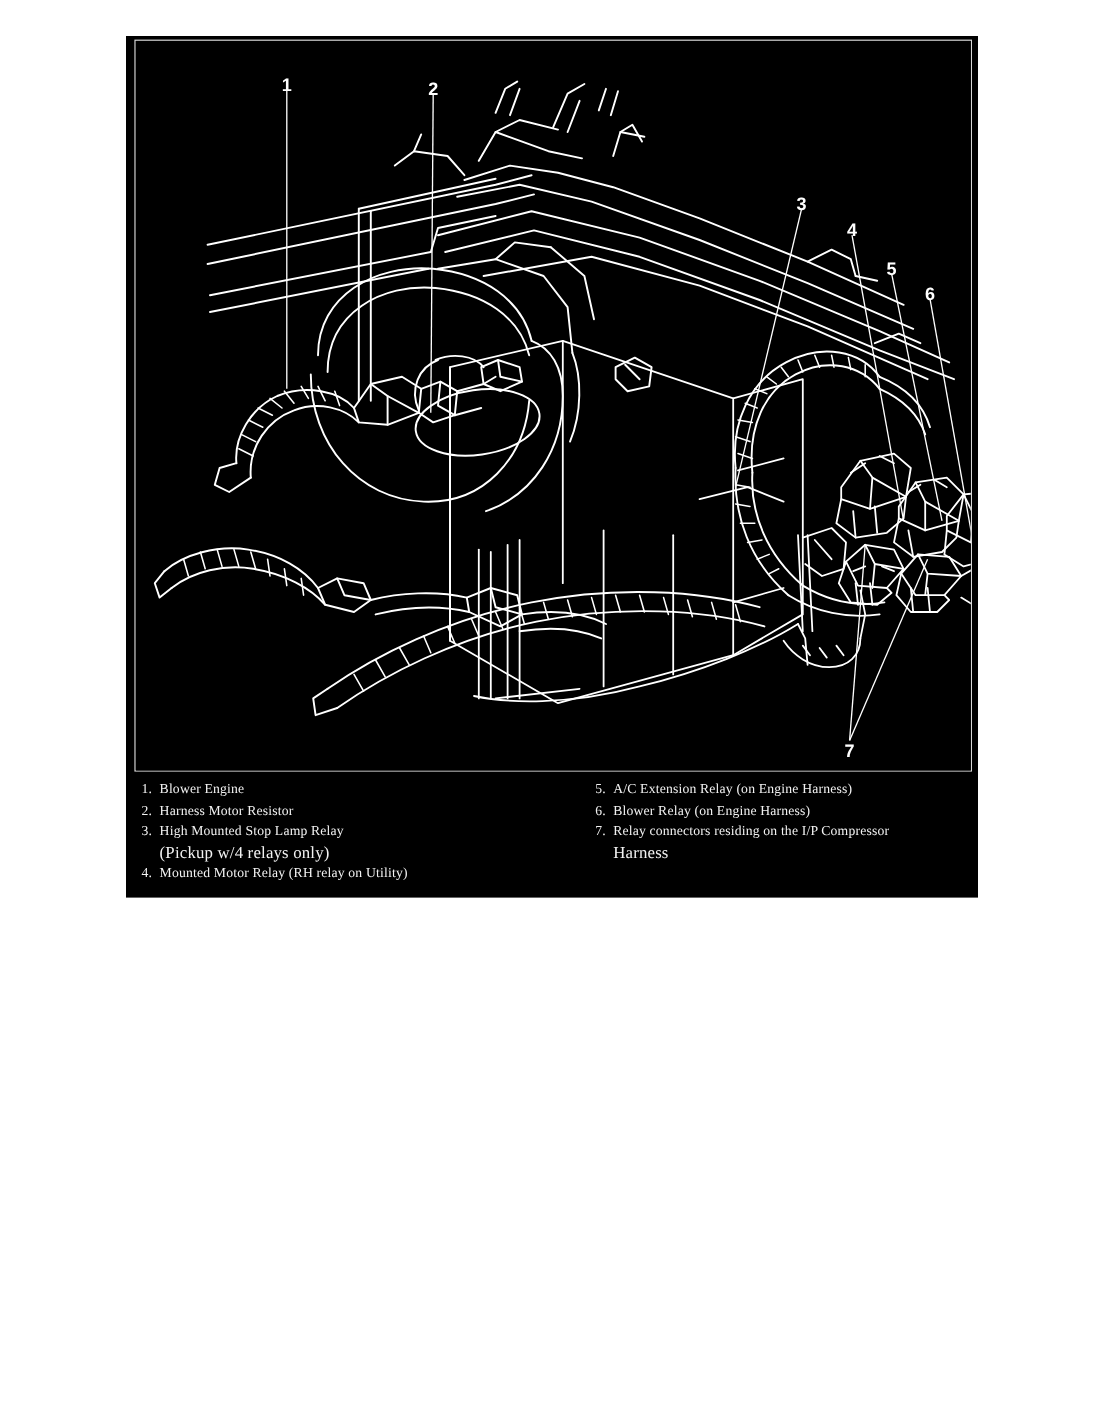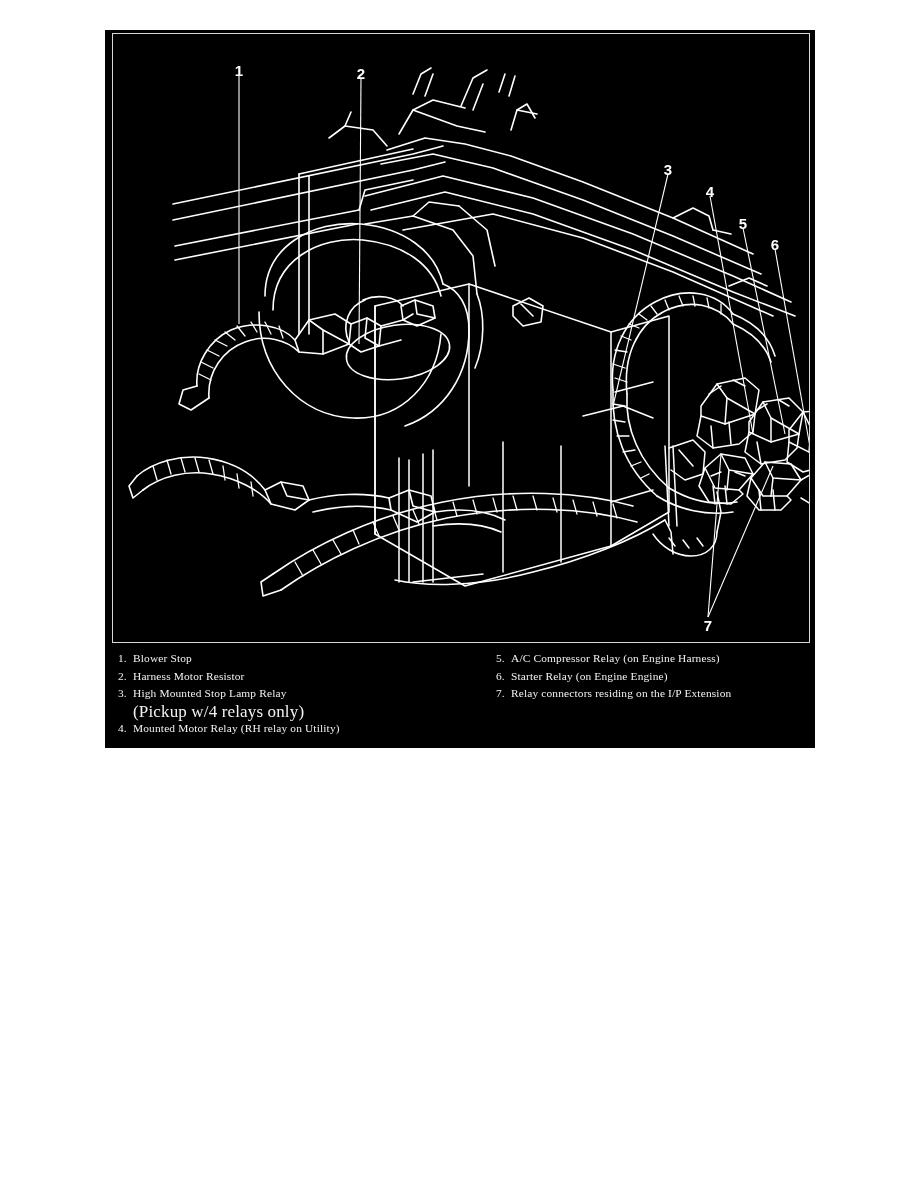--- a/index.html
+++ b/index.html
@@ -68,21 +68,21 @@
     position: relative;
     padding-left: 15px;
   }
   .legend-num {
     position: absolute;
     left: 0;
     top: 0;
   }
   .legend-cont {
     color: #f2f2f2;
-    font-size: 17px;
+    font-size: 14px;
     line-height: 17.6px;
     letter-spacing: 0.15px;
     white-space: nowrap;
     padding-left: 15px;
   }
 
   
   .callout-num {
     font-family: "Liberation Sans", sans-serif;
     font-size: 15px;
@@ -347,46 +347,47 @@
         <text class="callout-num" x="595" y="597" text-anchor="middle">7</text>
       </g>
     </svg>
   </div>
 
   <div id="legend">
 
     <div class="legend-col" id="legend-col-left">
       <div class="legend-item">
         <span class="legend-num">1.</span>
-        <span>Blower Stop</span>
+        <span>Blower Engine</span>
       </div>
       <div class="legend-item">
         <span class="legend-num">2.</span>
         <span>Harness Motor Resistor</span>
       </div>
       <div class="legend-item">
         <span class="legend-num">3.</span>
         <span>High Mounted Stop Lamp Relay</span>
       </div>
       <div class="legend-cont">(Pickup w/4 relays only)</div>
       <div class="legend-item">
         <span class="legend-num">4.</span>
         <span>Mounted Motor Relay (RH relay on Utility)</span>
       </div>
     </div>
 
     <div class="legend-col" id="legend-col-right">
       <div class="legend-item">
         <span class="legend-num">5.</span>
-        <span>A/C Compressor Relay (on Engine Harness)</span>
+        <span>A/C Extension Relay (on Engine Harness)</span>
       </div>
       <div class="legend-item">
         <span class="legend-num">6.</span>
-        <span>Starter Relay (on Engine Engine)</span>
+        <span>Blower Relay (on Engine Harness)</span>
       </div>
       <div class="legend-item">
         <span class="legend-num">7.</span>
-        <span>Relay connectors residing on the I/P Extension</span>
-      </div>
+        <span>Relay connectors residing on the I/P Compressor</span>
+      </div>
+      <div class="legend-cont">Harness</div>
     </div>
 
   </div>
 </div>
 
 </body></html>

